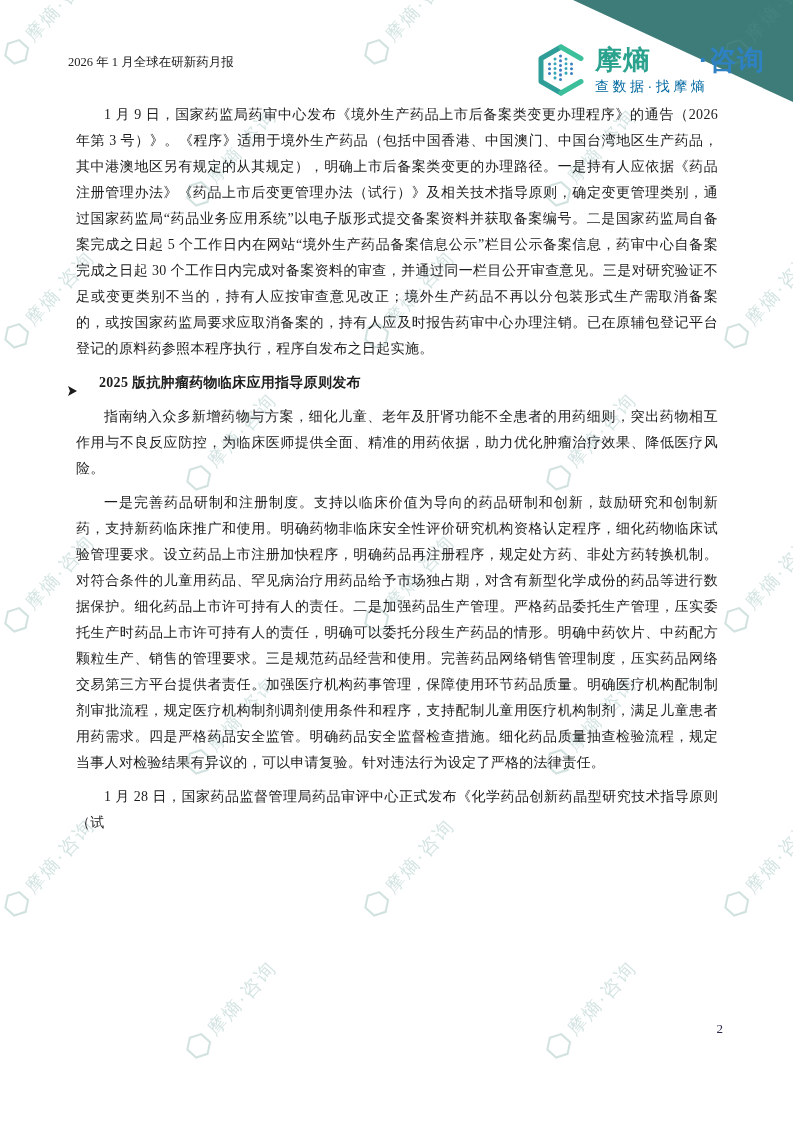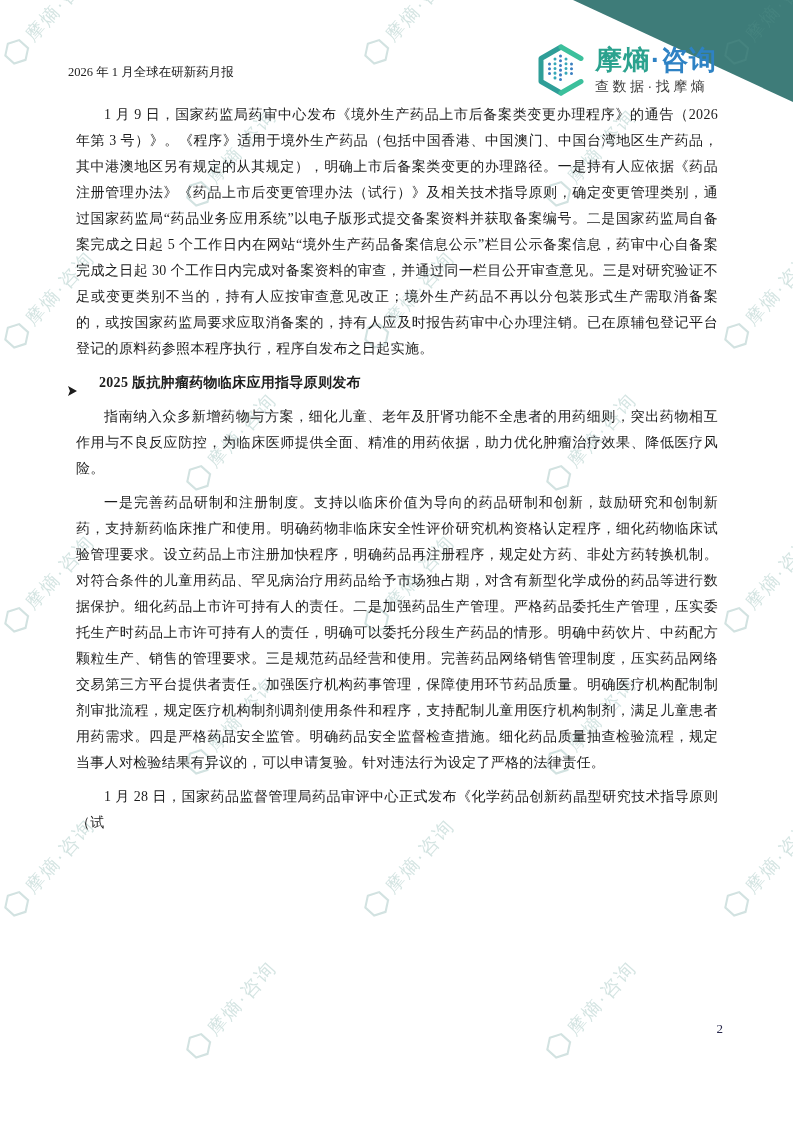--- a/index.html
+++ b/index.html
@@ -50,32 +50,32 @@
   }
   .logo-icon{width:50px;height:52px;}
   .logo-text{display:flex;flex-direction:column;}
   .logo-title{
     font-family:"Liberation Sans","DejaVu Sans",sans-serif;
     font-weight:bold;
     font-size:27px;line-height:30px;
     letter-spacing:1px;
   }
   .logo-title .t1{color:#2ba28e;}
-  .logo-title .t2{color:#2e82c4;}
+  .logo-title .t2{color:#2e82c4;margin-left:48px;}
   .logo-tagline{
     font-family:"Liberation Sans","DejaVu Sans",sans-serif;
     font-size:14px;line-height:18px;
-    color:#404040;
+    color:#0369a1;
     letter-spacing:3.5px;
     margin-top:2px;
   }
   
   .page-header{
     position:absolute;
-    left:68px;top:64px;
+    left:68px;top:54px;
     font-size:12.5px;
     color:#212121;
     z-index:4;
   }
   
   .content{
     position:absolute;
     left:68px;top:94px;
     width:658px;
     z-index:4;

